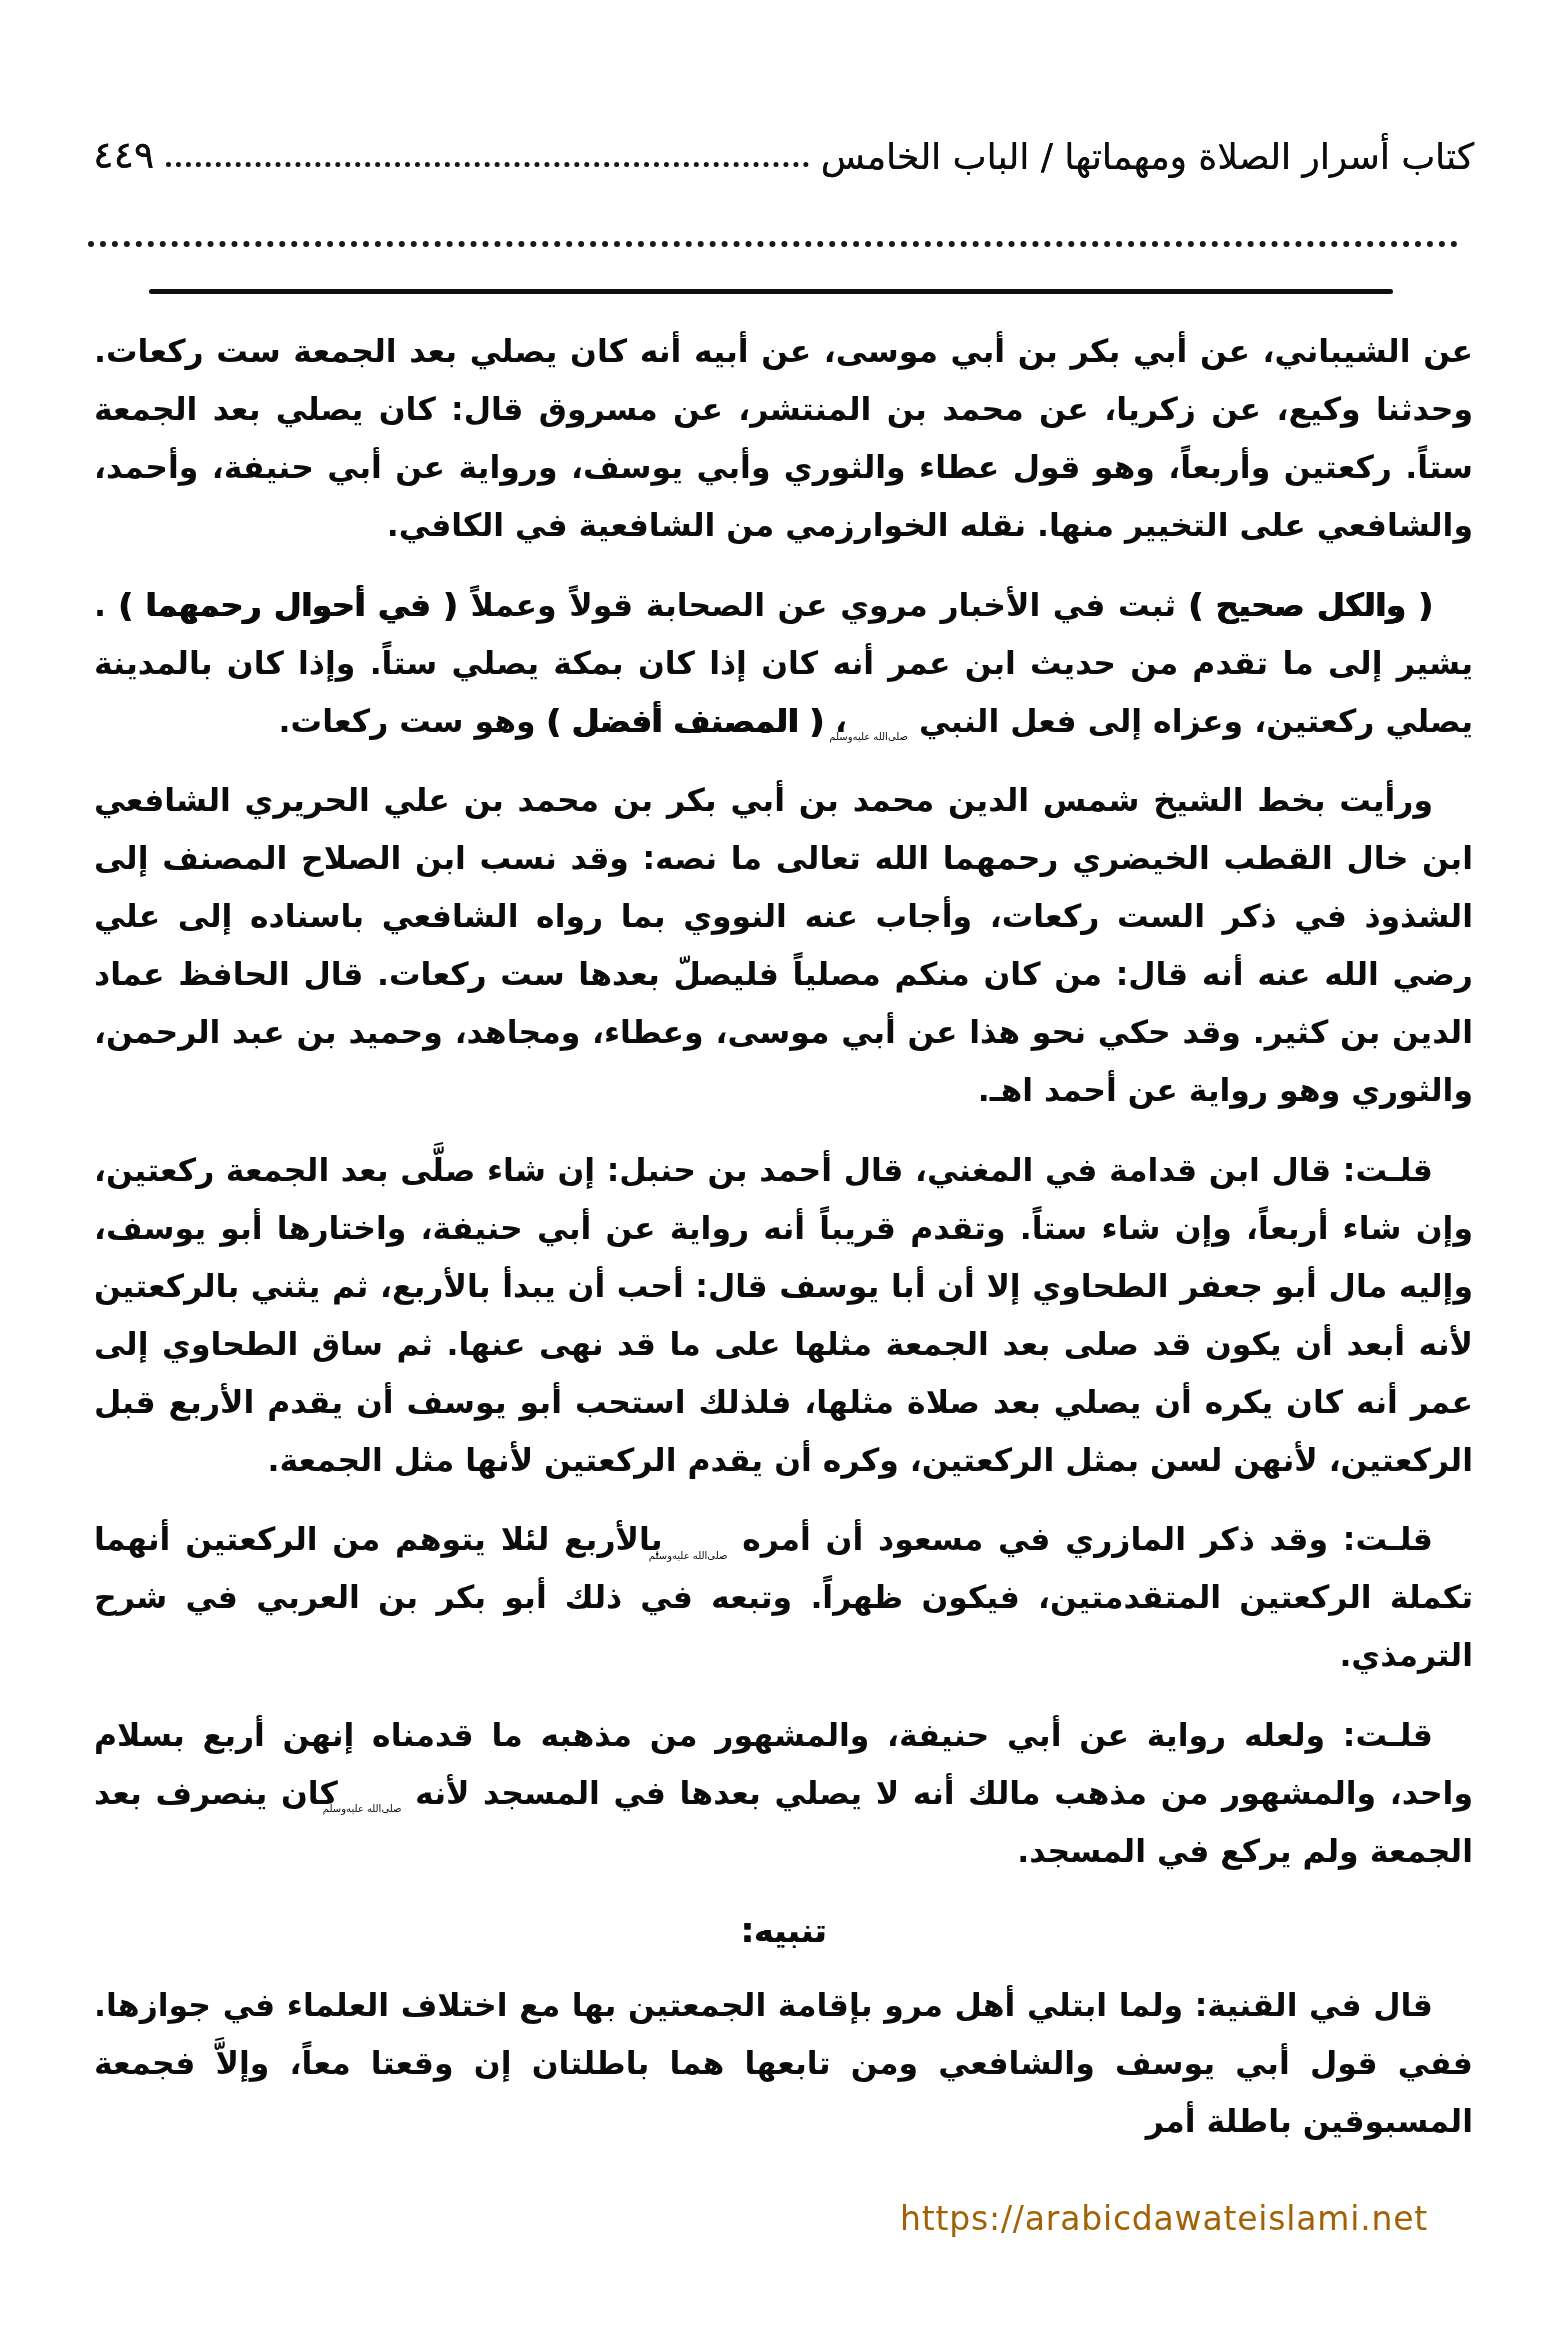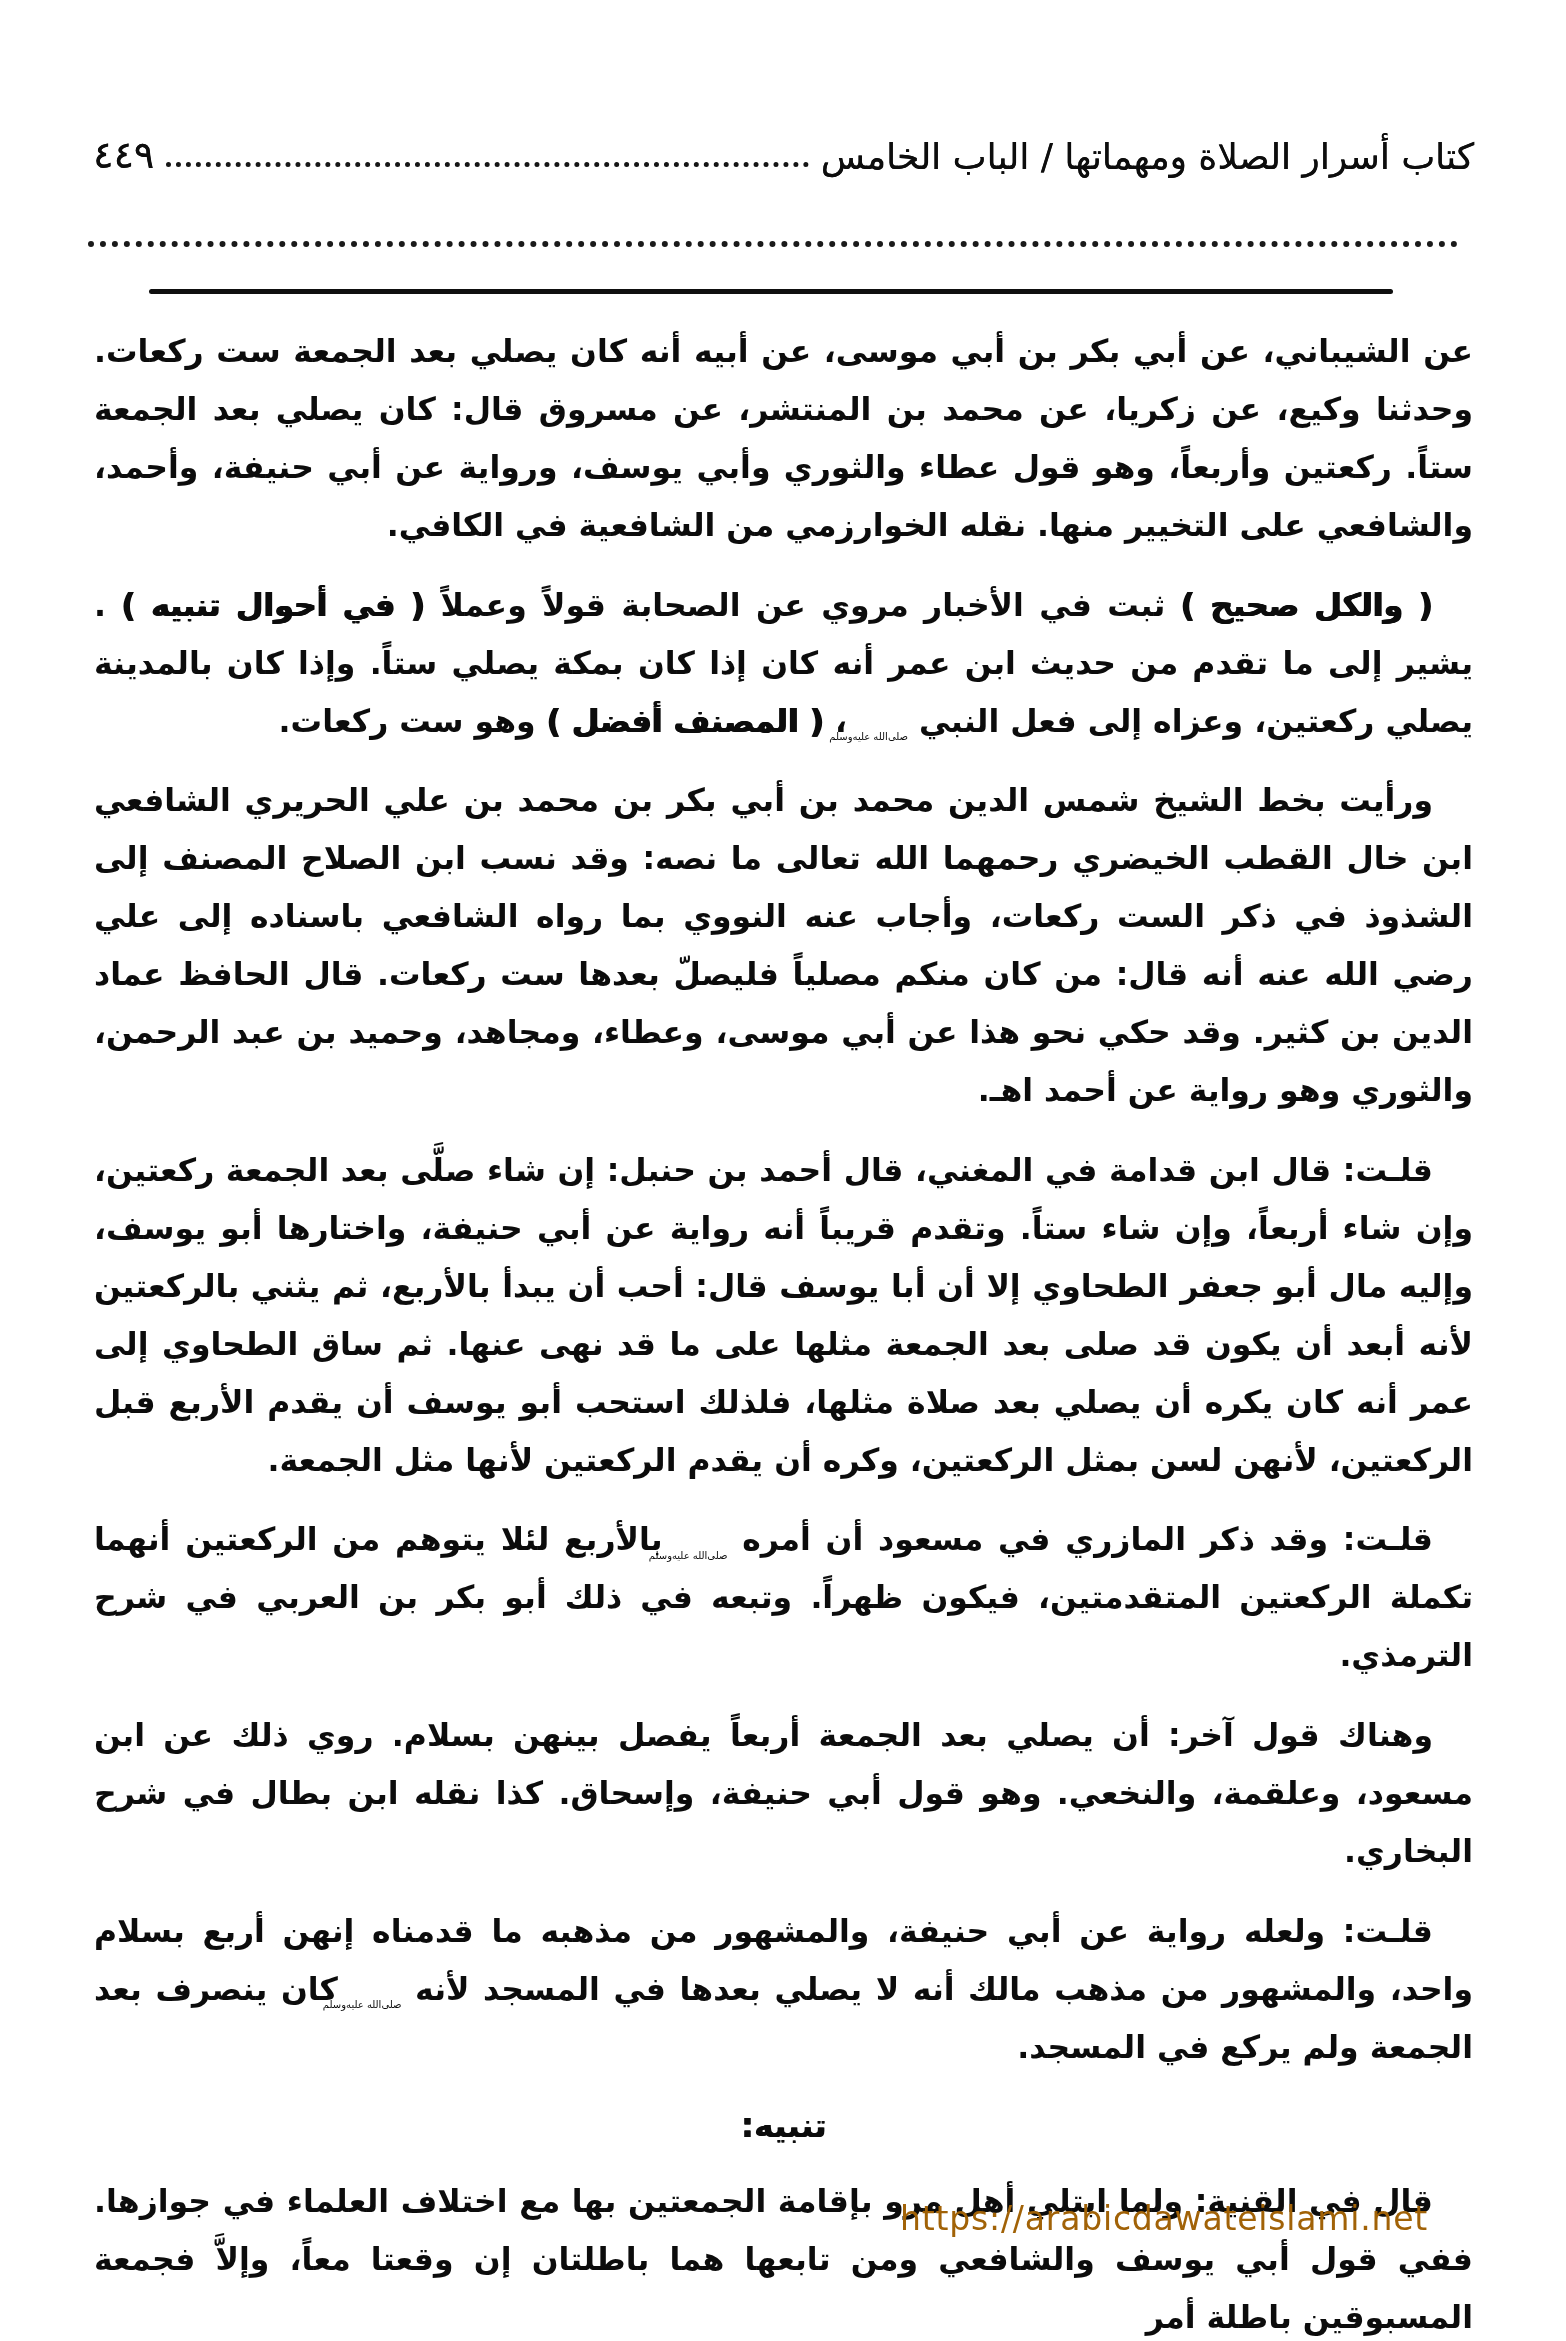--- a/index.html
+++ b/index.html
@@ -96,33 +96,32 @@
     <span class="title">كتاب أسرار الصلاة ومهماتها / الباب الخامس</span>
     <span class="leader"></span>
     <span class="pageno">٤٤٩</span>
   </div>
 
   <div class="dots-sep"></div>
   <div class="rule"></div>
 
   <div class="bodytext">
       <p class="plain"><span class="run">عن الشيباني، عن أبي بكر بن أبي موسى، عن أبيه أنه كان يصلي بعد الجمعة ست ركعات. وحدثنا وكيع، عن زكريا، عن محمد بن المنتشر، عن مسروق قال: كان يصلي بعد الجمعة ستاً. ركعتين وأربعاً، وهو قول عطاء والثوري وأبي يوسف، ورواية عن أبي حنيفة، وأحمد، والشافعي على التخيير منها. نقله الخوارزمي من الشافعية في الكافي.</span></p>
-      <p class="indent"><span class="run emph">( والكل صحيح )</span><span class="run"> ثبت في الأخبار مروي عن الصحابة قولاً وعملاً </span><span class="run emph">( في أحوال تنبيه )</span><span class="run"> . يشير إلى ما تقدم من حديث ابن عمر أنه كان إذا كان بمكة يصلي ستاً. وإذا كان بالمدينة يصلي ركعتين، وعزاه إلى فعل النبي </span><span class="pbuh">
+      <p class="indent"><span class="run emph">( والكل صحيح )</span><span class="run"> ثبت في الأخبار مروي عن الصحابة قولاً وعملاً </span><span class="run emph">( في أحوال رحمهما )</span><span class="run"> . يشير إلى ما تقدم من حديث ابن عمر أنه كان إذا كان بمكة يصلي ستاً. وإذا كان بالمدينة يصلي ركعتين، وعزاه إلى فعل النبي </span><span class="pbuh">
           <span class="pl">صلى</span>
           <span class="pl">الله عليه</span>
           <span class="pl">وسلم</span>
         </span><span class="run"> ، </span><span class="run emph">( المصنف أفضل )</span><span class="run"> وهو ست ركعات.</span></p>
       <p class="indent"><span class="run">ورأيت بخط الشيخ شمس الدين محمد بن أبي بكر بن محمد بن علي الحريري الشافعي ابن خال القطب الخيضري رحمهما الله تعالى ما نصه: وقد نسب ابن الصلاح المصنف إلى الشذوذ في ذكر الست ركعات، وأجاب عنه النووي بما رواه الشافعي باسناده إلى علي رضي الله عنه أنه قال: من كان منكم مصلياً فليصلّ بعدها ست ركعات. قال الحافظ عماد الدين بن كثير. وقد حكي نحو هذا عن أبي موسى، وعطاء، ومجاهد، وحميد بن عبد الرحمن، والثوري وهو رواية عن أحمد اهـ.</span></p>
       <p class="indent"><span class="run">قلـت: قال ابن قدامة في المغني، قال أحمد بن حنبل: إن شاء صلَّى بعد الجمعة ركعتين، وإن شاء أربعاً، وإن شاء ستاً. وتقدم قريباً أنه رواية عن أبي حنيفة، واختارها أبو يوسف، وإليه مال أبو جعفر الطحاوي إلا أن أبا يوسف قال: أحب أن يبدأ بالأربع، ثم يثني بالركعتين لأنه أبعد أن يكون قد صلى بعد الجمعة مثلها على ما قد نهى عنها. ثم ساق الطحاوي إلى عمر أنه كان يكره أن يصلي بعد صلاة مثلها، فلذلك استحب أبو يوسف أن يقدم الأربع قبل الركعتين، لأنهن لسن بمثل الركعتين، وكره أن يقدم الركعتين لأنها مثل الجمعة.</span></p>
       <p class="indent"><span class="run">قلـت: وقد ذكر المازري في مسعود أن أمره </span><span class="pbuh">
           <span class="pl">صلى</span>
           <span class="pl">الله عليه</span>
           <span class="pl">وسلم</span>
         </span><span class="run"> بالأربع لئلا يتوهم من الركعتين أنهما تكملة الركعتين المتقدمتين، فيكون ظهراً. وتبعه في ذلك أبو بكر بن العربي في شرح الترمذي.</span></p>
-      <p class="indent"><span class="run">وهناك قول آخر: أن يصلي بعد الجمعة أربعاً يفصل بينهن بسلام. روي ذلك عن ابن مسعود، وعلقمة، والنخعي. وهو قول أبي حنيفة، وإسحاق. كذا نقله ابن بطال في شرح البخاري.</span></p>
       <p class="indent"><span class="run">قلـت: ولعله رواية عن أبي حنيفة، والمشهور من مذهبه ما قدمناه إنهن أربع بسلام واحد، والمشهور من مذهب مالك أنه لا يصلي بعدها في المسجد لأنه </span><span class="pbuh">
           <span class="pl">صلى</span>
           <span class="pl">الله عليه</span>
           <span class="pl">وسلم</span>
         </span><span class="run"> كان ينصرف بعد الجمعة ولم يركع في المسجد.</span></p>
       <p class="heading"><span class="run">تنبيه:</span></p>
       <p class="indent"><span class="run">قال في القنية: ولما ابتلي أهل مرو بإقامة الجمعتين بها مع اختلاف العلماء في جوازها. ففي قول أبي يوسف والشافعي ومن تابعها هما باطلتان إن وقعتا معاً، وإلاَّ فجمعة المسبوقين باطلة أمر</span></p>
     </div>
 
   <div class="watermark">https://arabicdawateislami.net</div>

